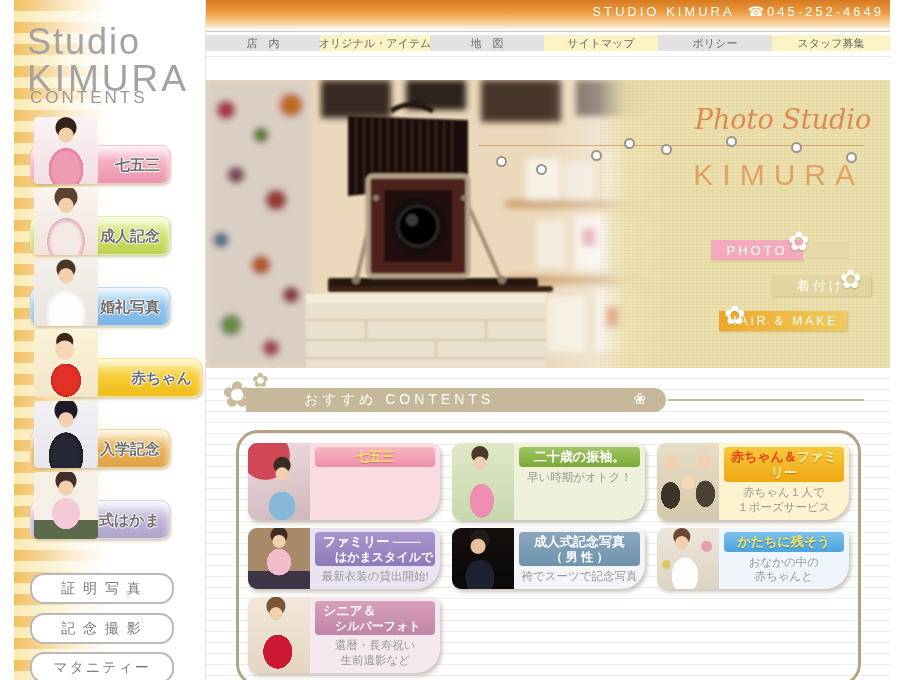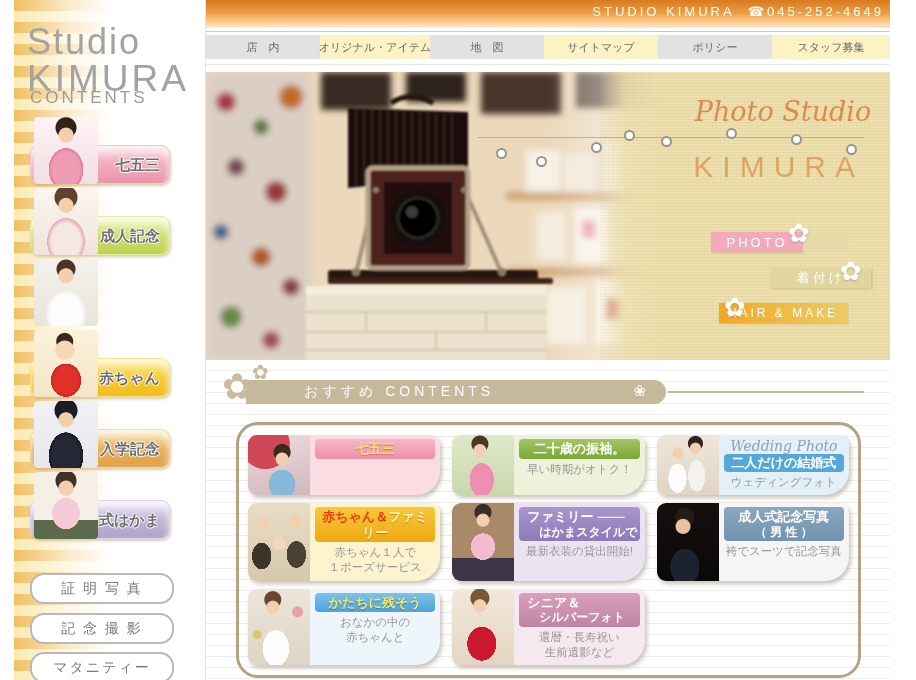--- a/index.html
+++ b/index.html
@@ -18,49 +18,49 @@
   .contents-label{position:absolute;left:30px;top:88px;color:#9a9a9a;font-size:17px;letter-spacing:3px;font-weight:300;}
   #menu{position:absolute;left:0;top:114px;width:205px;}
   .mitem{position:relative;height:71px;cursor:pointer;}
   .mbtn{position:absolute;left:30px;bottom:1px;width:138px;height:37px;border-radius:9px;
     border:1px solid rgba(255,255,255,.9);box-shadow:1px 2px 3px rgba(170,140,80,.45),inset 0 6px 8px rgba(255,255,255,.75);}
   .mlabel{position:absolute;right:9px;top:50%;transform:translateY(-50%);font-size:15px;font-weight:bold;color:#6e6e6e;
     text-shadow:0 1px 1px #fff,0 -1px 1px #fff,1px 0 1px #fff,-1px 0 1px #fff;}
   .b1{background:linear-gradient(180deg,#fbd2db 0,#f2a9bc 55%,#ea94ab 100%);border-color:#f5c4d0;}
   .b2{background:linear-gradient(180deg,#f0f6bc 0,#cdde66 55%,#bcd050 100%);border-color:#e2ecA0;}
   .b3{background:linear-gradient(180deg,#cfe8fa 0,#8cc2ec 55%,#79b4e4 100%);border-color:#bcdcf4;}
-  .b4{background:linear-gradient(180deg,#fdeB90 0,#f6ca30 55%,#f0bc1a 100%);border-color:#fbe488;}
+  .b4{background:linear-gradient(180deg,#fdeB90 0,#f6ca30 55%,#f0bc1a 100%);border-color:#fbe488;margin-left:32px;}
   .b5{background:linear-gradient(180deg,#f9e3ae 0,#e7ae56 55%,#dfa246 100%);border-color:#f4d89c;}
   .b6{background:linear-gradient(180deg,#e9e2f3 0,#bfb3d6 55%,#b0a3cb 100%);border-color:#ddd4ec;}
   .thumb{position:absolute;left:34px;bottom:1px;width:64px;height:67px;border-radius:4px;}
   .t1{background:radial-gradient(circle at 50% 27%,#f3cfae 7px,rgba(0,0,0,0) 8px),radial-gradient(circle at 50% 16%,#33221a 10px,rgba(0,0,0,0) 11px),radial-gradient(ellipse 23px 28px at 50% 78%,#ee9cb4 60%,#e87a9a 75%,rgba(0,0,0,0) 76%),linear-gradient(180deg,#fdf3f4,#f2dee2);}
   .t2{background:radial-gradient(circle at 50% 26%,#f3cfae 7px,rgba(0,0,0,0) 8px),radial-gradient(circle at 50% 14%,#5c4330 11px,rgba(0,0,0,0) 12px),radial-gradient(ellipse 24px 30px at 50% 80%,#f3e8e4 60%,#e8a8bc 78%,rgba(0,0,0,0) 79%),linear-gradient(180deg,#fbf5f0,#efe4dc);}
   .t3{background:radial-gradient(circle at 50% 25%,#f3cfae 7px,rgba(0,0,0,0) 8px),radial-gradient(circle at 50% 15%,#4a3526 9px,rgba(0,0,0,0) 10px),radial-gradient(ellipse 26px 32px at 50% 82%,#fdfdfd 60%,#eeeae4 78%,rgba(0,0,0,0) 79%),linear-gradient(180deg,#f4f1ec,#e9e4dc);}
   .t4{background:radial-gradient(circle at 48% 30%,#f6d6b8 9px,rgba(0,0,0,0) 10px),radial-gradient(circle at 48% 17%,#3a281a 8px,rgba(0,0,0,0) 9px),radial-gradient(ellipse 20px 22px at 50% 75%,#e23028 60%,#c82820 75%,rgba(0,0,0,0) 76%),linear-gradient(180deg,#fbf2da,#f3e6c8);}
   .t5{background:radial-gradient(circle at 50% 28%,#f3cfae 7px,rgba(0,0,0,0) 8px),radial-gradient(circle at 50% 14%,#1c1c26 11px,rgba(0,0,0,0) 12px),radial-gradient(ellipse 22px 30px at 50% 82%,#262734 60%,#1c1d28 78%,rgba(0,0,0,0) 79%),linear-gradient(180deg,#f2f2f5,#e6e6ec);}
   .t6{background:radial-gradient(circle at 50% 24%,#f3cfae 7px,rgba(0,0,0,0) 8px),radial-gradient(circle at 50% 13%,#41302a 10px,rgba(0,0,0,0) 11px),radial-gradient(ellipse 23px 26px at 50% 62%,#f3cad6 60%,rgba(0,0,0,0) 61%),linear-gradient(180deg,#f5efe6 0 72%,#5c6a4c 72%);}
   .obtn{position:absolute;left:30px;width:140px;height:27px;border:2px solid #b9b9b9;border-radius:14px;background:#fff;
     color:#7a7a7a;font-size:14px;letter-spacing:2px;display:flex;align-items:center;justify-content:center;cursor:pointer;}
   .ob1{top:573px;} .ob2{top:613px;} .ob3{top:652px;}
 
   
   #main{position:absolute;left:206px;top:0;width:684px;height:680px;}
   #topbar{height:28px;position:relative;
     background:radial-gradient(140% 120% at 25% 160%,rgba(255,255,255,.9) 30%,rgba(255,255,255,0) 62%),
                linear-gradient(180deg,#d87a20 0,#ec9c42 45%,#f8cf96 80%,#fbe7c8 100%);}
   #topbar .brand{position:absolute;right:6px;top:4px;color:#fff;font-size:13px;letter-spacing:3px;white-space:nowrap;}
   .sep1{height:3px;background:#fff;} .sep2{height:1px;background:#f0bcae;} .sep3{height:3px;background:#fff;}
-  #nav{display:flex;height:24px;}
+  #nav{display:flex;height:16px;}
   .nitem{display:flex;align-items:center;justify-content:center;font-size:11px;color:#666;cursor:pointer;white-space:nowrap;}
   .nitem.g{background:#e2e2e2;} .nitem.y{background:#fbf3c3;}
   .n0{width:114px;} .n1{width:110px;} .n2{width:114px;} .n3{width:114px;} .n4{width:114px;} .n5{width:118px;}
   .navgap{height:5px;background:#fff;border-bottom:1px solid #e9e9e9;} .navgap2{height:7px;background:#fff;}
 
   
-  #hero{position:relative;height:288px;overflow:hidden;background:#ecd9bc;}
+  #hero{position:relative;height:288px;overflow:hidden;background:#ecd9bc;margin-top:16px;}
   #hero svg{position:absolute;left:0;top:0;}
   .paper{position:absolute;right:0;top:0;bottom:0;width:290px;
     background:
       repeating-linear-gradient(0deg,rgba(195,172,110,.14) 0 1px,rgba(0,0,0,0) 1px 3px),
       repeating-linear-gradient(90deg,rgba(210,190,130,.10) 0 1px,rgba(0,0,0,0) 1px 4px),
       linear-gradient(90deg,rgba(236,223,170,0) 0,rgba(236,223,170,.85) 26px,#ece0ae 62px);}
   .hero-script{position:absolute;left:482px;top:24px;width:190px;text-align:center;font-family:"DejaVu Serif","Liberation Serif",serif;
     font-style:italic;font-size:27px;color:#dd8a4e;}
   .hero-kimura{position:absolute;left:468px;top:78px;width:190px;text-align:right;font-size:30px;letter-spacing:9px;color:#e09858;opacity:.85;font-weight:300;}
   .dotline{position:absolute;left:272px;top:65px;width:386px;border-top:1px solid #d09a66;opacity:.8;}
@@ -131,20 +131,23 @@
           </div>
         <div class="thumb t1"></div>
       </div>
       <div class="mitem">
         <div class="mbtn b2">
             <span class="mlabel">成人記念</span>
           </div>
         <div class="thumb t2"></div>
       </div>
       <div class="mitem">
+        <div class="mbtn b3">
+            <span class="mlabel">婚礼写真</span>
+          </div>
         <div class="thumb t3"></div>
       </div>
       <div class="mitem">
         <div class="mbtn b4">
             <span class="mlabel">赤ちゃん</span>
           </div>
         <div class="thumb t4"></div>
       </div>
       <div class="mitem">
         <div class="mbtn b5">
@@ -301,28 +304,20 @@
         </div>
 
         <div class="card cd2">
           <div class="c-photo cp2"></div>
           <div class="c-body">
             <div class="c-bar"><span>二十歳の振袖。</span></div>
             <div class="c-sub"><span>早い時期がオトク！</span></div>
           </div>
         </div>
 
-        <div class="card cd3">
-          <div class="c-photo cp3"></div>
-          <div class="c-body">
-            <div class="c-script">Wedding Photo</div>
-            <div class="c-bar"><span>二人だけの結婚式</span></div>
-            <div class="c-sub"><span>ウェディングフォト</span></div>
-          </div>
-        </div>
 
         <div class="card cd4">
           <div class="c-photo cp4"></div>
           <div class="c-body">
             <div class="c-bar"><span class="ta">赤ちゃん＆</span><span class="tb">ファミリー</span></div>
             <div class="c-sub">
               <span>赤ちゃん１人で</span><br>
               <span>１ポーズサービス</span>
             </div>
           </div>

